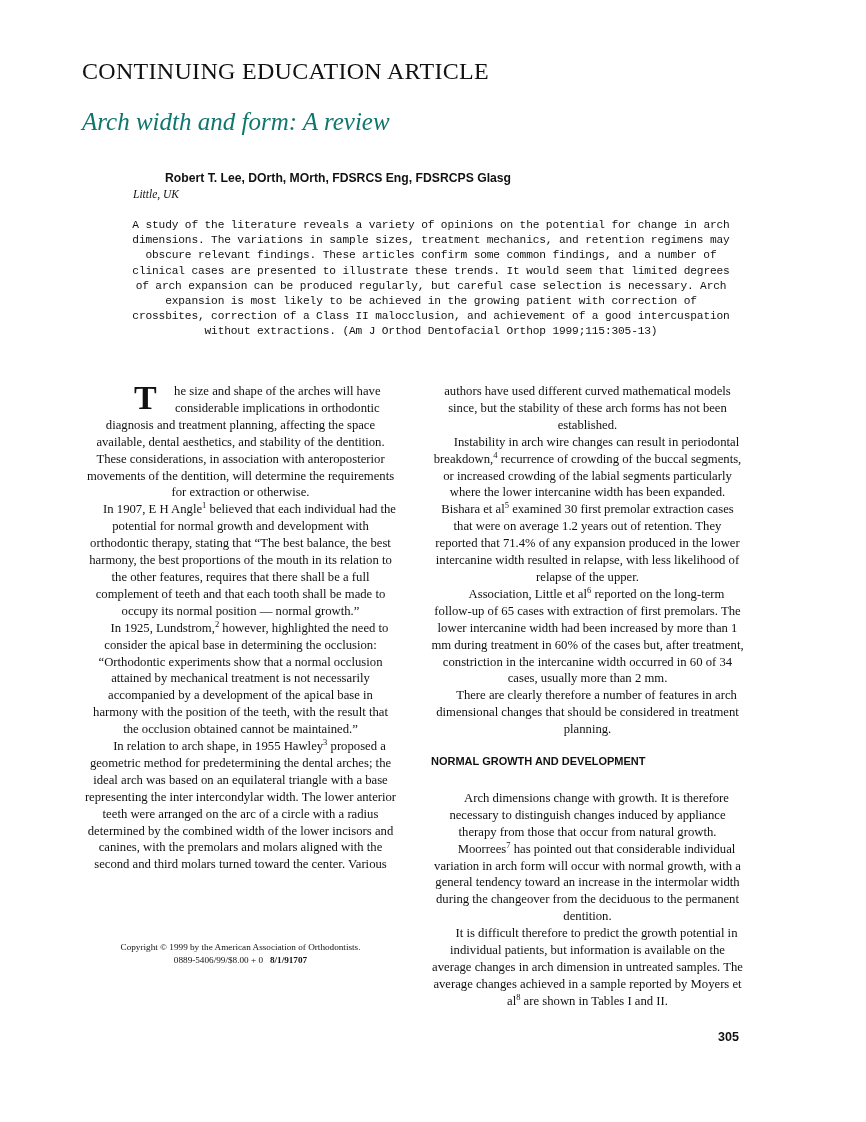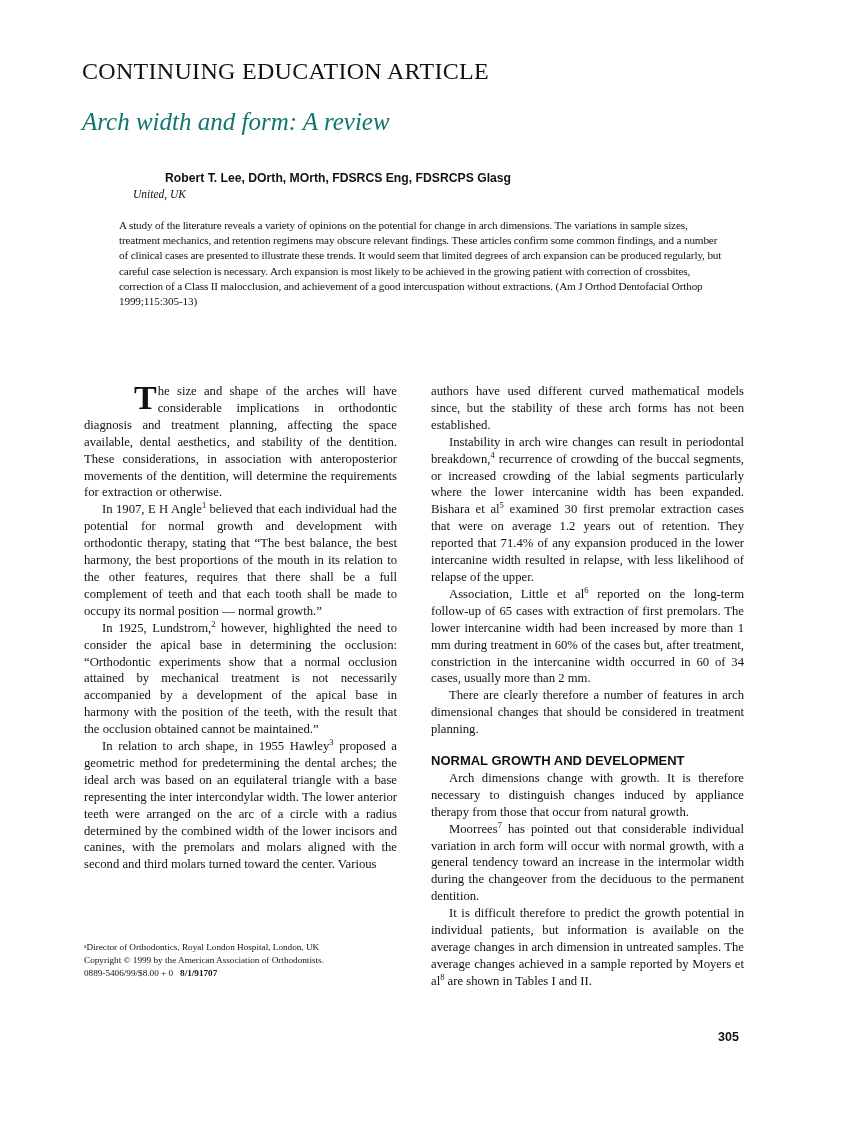--- a/index.html
+++ b/index.html
@@ -1,15 +1,15 @@
 <!DOCTYPE html>
 <html><head>
   <meta charset="utf-8">
   <style>
-    * { box-sizing: border-box; margin: 0; padding: 0; }
+    * { box-sizing: border-box; margin: 0; padding: 0; text-align: center; }
     html, body { width: 866px; height: 1122px; background: #ffffff; }
     body { position: relative; color: #111; overflow: hidden; }
     .section-label {
       position: absolute; left: 82px; top: 58px;
       font-family: "Liberation Serif", serif; font-size: 24px; letter-spacing: 0.3px;
       color: #111;
     }
     .article-title {
       position: absolute; left: 82px; top: 108px;
       font-family: "Liberation Serif", serif; font-style: italic; font-size: 25px;
@@ -17,74 +17,73 @@
     }
     .author {
       position: absolute; left: 133px; top: 171px;
       font-family: "Liberation Sans", sans-serif; font-weight: bold; font-size: 12.2px; margin-left: 32px;
     }
     .affil {
       position: absolute; left: 133px; top: 188px;
       font-family: "Liberation Serif", serif; font-style: italic; font-size: 11.5px;
     }
     .abstract {
-      position: absolute; left: 119px; top: 218px; width: 608px;
-      font-family: Liberation Serif, serif; font-size: 11.2px; line-height: 15.2px;
+      position: absolute; left: 127px; top: 218px; width: 608px;
+      font-family: Liberation Mono, monospace; font-size: 11.2px; line-height: 15.2px;
       letter-spacing: -0.15px;
     }
     .col {
       position: absolute; top: 383px; width: 313px;
       font-family: "Liberation Serif", serif; font-size: 12.7px; line-height: 16.9px;
       text-align: justify; hyphens: manual;
     }
     .col-left { left: 84px; }
     .col-right { left: 431px; }
     .col p { text-indent: 18px; }
     .col p.noindent { text-indent: 0; }
     .dropcap {
       float: left; font-size: 34px; line-height: 26px; font-weight: bold;
       margin-left: 50px; margin-right: 1px; margin-top: 2px; color: #111;
       font-family: "Liberation Serif", serif;
     }
     sup { font-size: 8.5px; line-height: 0; vertical-align: 5px; }
     .section-heading {
-      font-family: "Liberation Sans", sans-serif; font-weight: bold; font-size: 13px;
-      margin-top: 15px; margin-bottom: 0; text-align: left;
+      font-family: "Liberation Sans", sans-serif; font-weight: bold; font-size: 11px;
+      margin-top: 15px; margin-bottom: 20px; text-align: left;
     }
     .footnotes {
       position: absolute; left: 84px; top: 941px; width: 313px;
       font-family: "Liberation Serif", serif; font-size: 9.2px; line-height: 13.1px;
       text-align: justify;
     }
     .footnotes div { margin: 0; }
     .page-number {
       position: absolute; left: 718px; top: 1030px;
       font-family: "Liberation Sans", sans-serif; font-weight: bold; font-size: 12.5px;
     }
   </style>
 </head>
 <body>
 
 <div class="section-label">CONTINUING EDUCATION ARTICLE</div>
 <div class="article-title">Arch width and form: A review</div>
 <div class="author">Robert T. Lee, DOrth, MOrth, FDSRCS Eng, FDSRCPS Glasg</div>
-<div class="affil">United, UK</div>
+<div class="affil">Little, UK</div>
 <div class="abstract">A study of the literature reveals a variety of opinions on the potential for change in arch dimensions. The variations in sample sizes, treatment mechanics, and retention regimens may obscure relevant findings. These articles confirm some common findings, and a number of clinical cases are presented to illustrate these trends. It would seem that limited degrees of arch expansion can be produced regularly, but careful case selection is necessary. Arch expansion is most likely to be achieved in the growing patient with correction of crossbites, correction of a Class II malocclusion, and achievement of a good intercuspation without extractions. (Am J Orthod Dentofacial Orthop 1999;115:305-13)</div>
 
 <div class="col col-left">
   <p class="noindent">
     <span class="dropcap">T</span><span>he size and shape of the arches will have considerable implications in orthodontic diagnosis and treatment planning, affecting the space available, dental aesthetics, and stability of the dentition. These considerations, in association with anteroposterior movements of the dentition, will determine the requirements for extraction or otherwise.</span>
   </p>
   <p><span>In 1907, E H Angle</span><sup>1</sup><span> believed that each individual had the potential for normal growth and development with orthodontic therapy, stating that “The best balance, the best harmony, the best proportions of the mouth in its relation to the other features, requires that there shall be a full complement of teeth and that each tooth shall be made to occupy its normal position — normal growth.”</span></p>
   <p><span>In 1925, Lundstrom,</span><sup>2</sup><span> however, highlighted the need to consider the apical base in determining the occlusion: “Orthodontic experiments show that a normal occlusion attained by mechanical treatment is not necessarily accompanied by a development of the apical base in harmony with the position of the teeth, with the result that the occlusion obtained cannot be maintained.”</span></p>
   <p><span>In relation to arch shape, in 1955 Hawley</span><sup>3</sup><span> proposed a geometric method for predetermining the dental arches; the ideal arch was based on an equilateral triangle with a base representing the inter intercondylar width. The lower anterior teeth were arranged on the arc of a circle with a radius determined by the combined width of the lower incisors and canines, with the premolars and molars aligned with the second and third molars turned toward the center. Various</span></p>
 </div>
 
 <div class="footnotes">
-  <div>ᵃDirector of Orthodontics, Royal London Hospital, London, UK</div>
   <div>Copyright © 1999 by the American Association of Orthodontists.</div>
   <div><span>0889-5406/99/$8.00 + 0</span>&nbsp;&nbsp;&nbsp;<b>8/1/91707</b></div>
 </div>
 
 <div class="col col-right">
   <p class="noindent">authors have used different curved mathematical models since, but the stability of these arch forms has not been established.</p>
   <p><span>Instability in arch wire changes can result in periodontal breakdown,</span><sup>4</sup><span> recurrence of crowding of the buccal segments, or increased crowding of the labial segments particularly where the lower intercanine width has been expanded. Bishara et al</span><sup>5</sup><span> examined 30 first premolar extraction cases that were on average 1.2 years out of retention. They reported that 71.4% of any expansion produced in the lower intercanine width resulted in relapse, with less likelihood of relapse of the upper.</span></p>
   <p><span>Association, Little et al</span><sup>6</sup><span> reported on the long-term follow-up of 65 cases with extraction of first premolars. The lower intercanine width had been increased by more than 1 mm during treatment in 60% of the cases but, after treatment, constriction in the intercanine width occurred in 60 of 34 cases, usually more than 2 mm.</span></p>
   <p>There are clearly therefore a number of features in arch dimensional changes that should be considered in treatment planning.</p>
   <h3 class="section-heading">NORMAL GROWTH AND DEVELOPMENT</h3>

